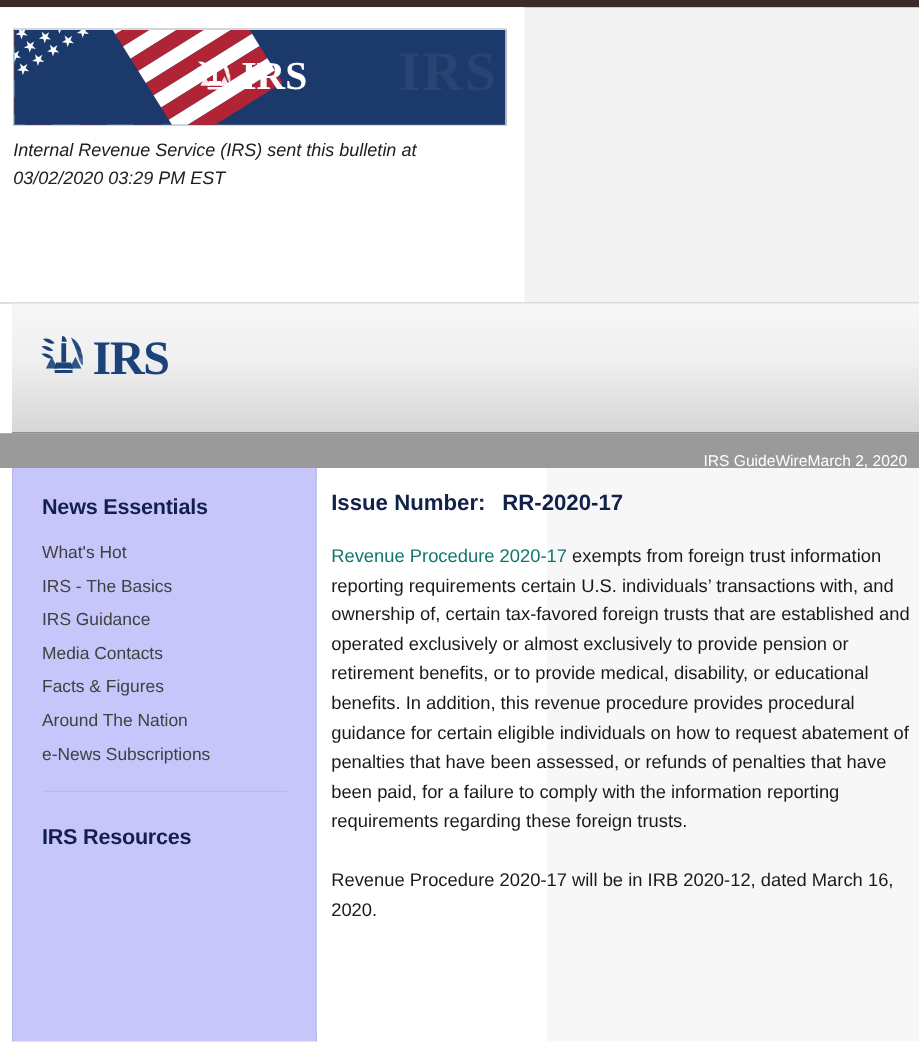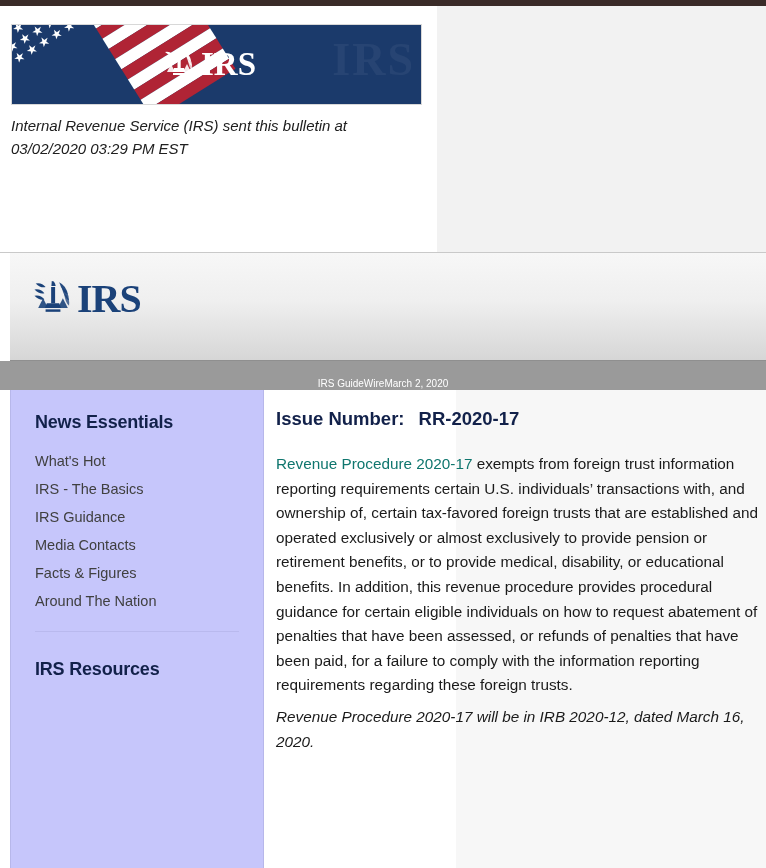--- a/index.html
+++ b/index.html
@@ -164,24 +164,24 @@
     font-weight: bold;
     color: #1b4279;
     letter-spacing: -1px;
   }
 
   .guidewire-bar {
     height: 29px;
     background: #9a9a9a;
     display: flex;
     align-items: center;
-    justify-content: center;
+    justify-content: flex-end;
     padding: 16px 10px 0 10px;
     color: #ffffff;
-    font-size: 10px;
+    font-size: 13px;
     box-sizing: border-box;
   }
 
   .bulletin-body {
     display: flex;
     background: #ffffff;
     height: 479px;
   }
 
   
@@ -264,22 +264,21 @@
     font-size: 15.3px;
     line-height: 24.6px;
     color: #1a1a1a;
     margin: 22px 0 0 0;
   }
   .para a {
     color: #0f766e;
     text-decoration: none;
   }
   .para.second {
-    margin-top: 7px;
-    font-style: italic;
+    margin-top: 24px;
   }
 </style>
 </head>
 <body>
 
 <div class="topbar"></div>
 
 <div class="preview-card">
   <div class="preview-inner">
 
@@ -366,20 +365,21 @@
 
     <div class="sidebar">
       <h3>News Essentials</h3>
       <ul>
         <li>What's Hot</li>
         <li>IRS - The Basics</li>
         <li>IRS Guidance</li>
         <li>Media Contacts</li>
         <li>Facts &amp; Figures</li>
         <li>Around The Nation</li>
+        <li>e-News Subscriptions</li>
       </ul>
       <div class="side-divider"></div>
       <h3 class="second">IRS Resources</h3>
     </div>
 
     <div class="main">
       <div class="seam"></div>
       <div class="main-content">
         <p class="issue-line">
           <span>Issue Number:</span><span class="num">RR-2020-17</span>

